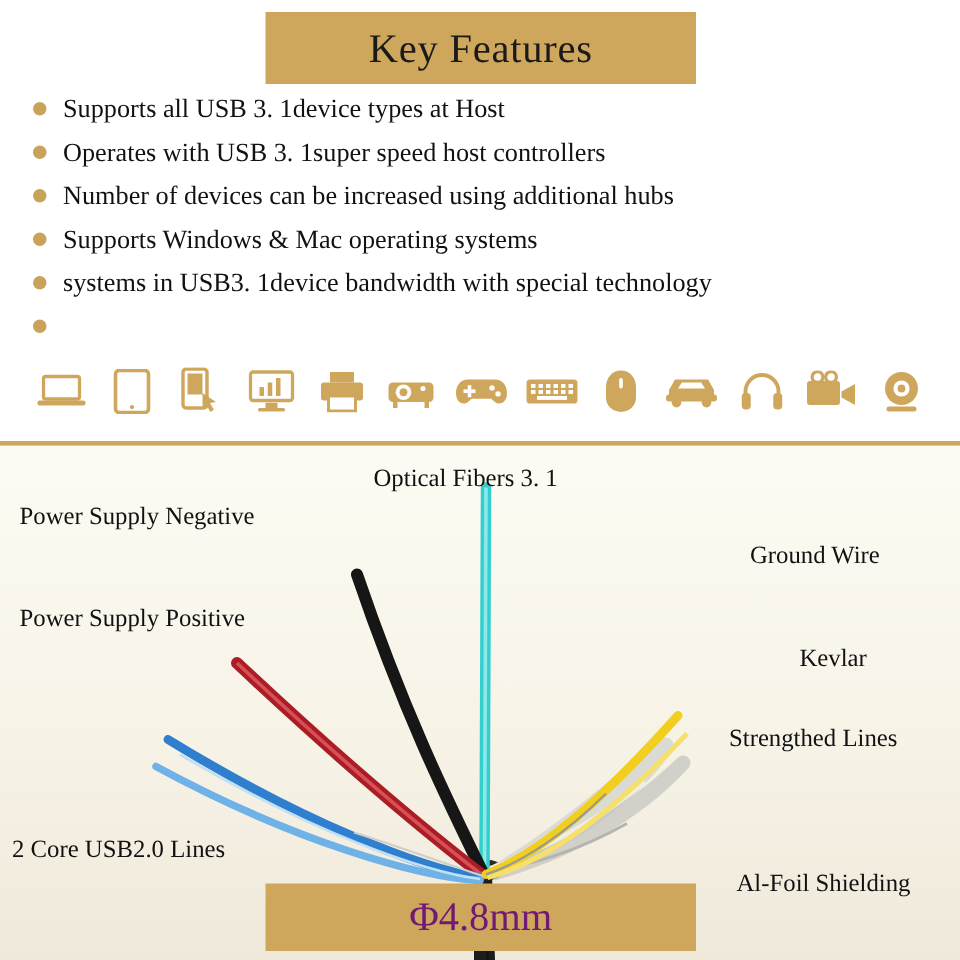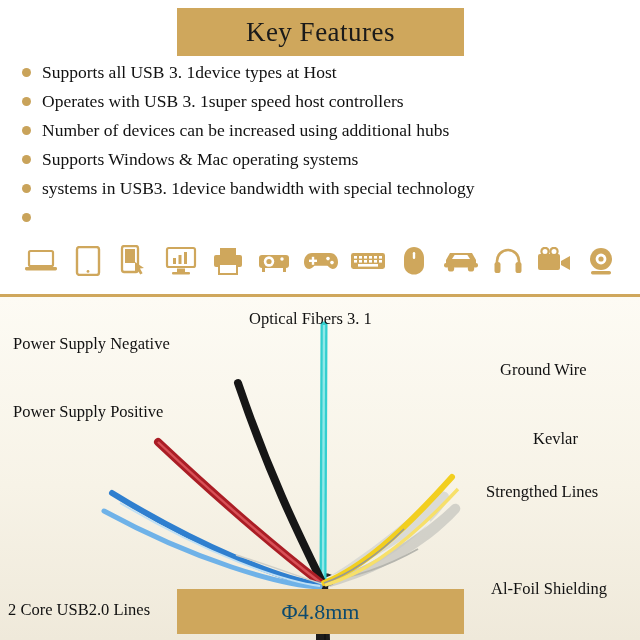--- a/index.html
+++ b/index.html
@@ -136,22 +136,22 @@
     top: 589px;
     width: 287px;
     height: 45px;
     background: #cfa75c;
     display: flex;
     align-items: center;
     justify-content: center;
   }
   .size-banner .size-text {
     font-family: "Liberation Serif", serif;
-    font-size: 22px;
-    color: #0c4a6e;
+    font-size: 27px;
+    color: #701a75;
   }
 </style>
 </head>
 <body>
 
 <div class="page">
 
   <div class="title-banner">
     <span class="title-text">Key Features</span>
   </div>
@@ -368,21 +368,21 @@
         <circle cx="497" cy="548" r="4.6"></circle>
       </g>
     </svg>
 
     <span class="label" style="left:249px; top:12px;">Optical Fibers 3. 1</span>
     <span class="label" style="left:13px; top:37px;">Power Supply Negative</span>
     <span class="label" style="left:13px; top:105px;">Power Supply Positive</span>
     <span class="label" style="left:500px; top:63px;">Ground Wire</span>
     <span class="label" style="left:521px; top:132px;margin-left:12px;">Kevlar</span>
     <span class="label" style="left:486px; top:155px;margin-top:30px;">Strengthed Lines</span>
-    <span class="label" style="left:8px; top:259px;margin-top:44px;">2 Core USB2.0 Lines</span>
+    <span class="label" style="left:8px; top:259px;">2 Core USB2.0 Lines</span>
     <span class="label" style="left:491px; top:282px;">Al-Foil Shielding</span>
   </div>
 
   <div class="size-banner">
     <span class="size-text">Φ4.8mm</span>
   </div>
 
 </div>
 
 </body></html>

